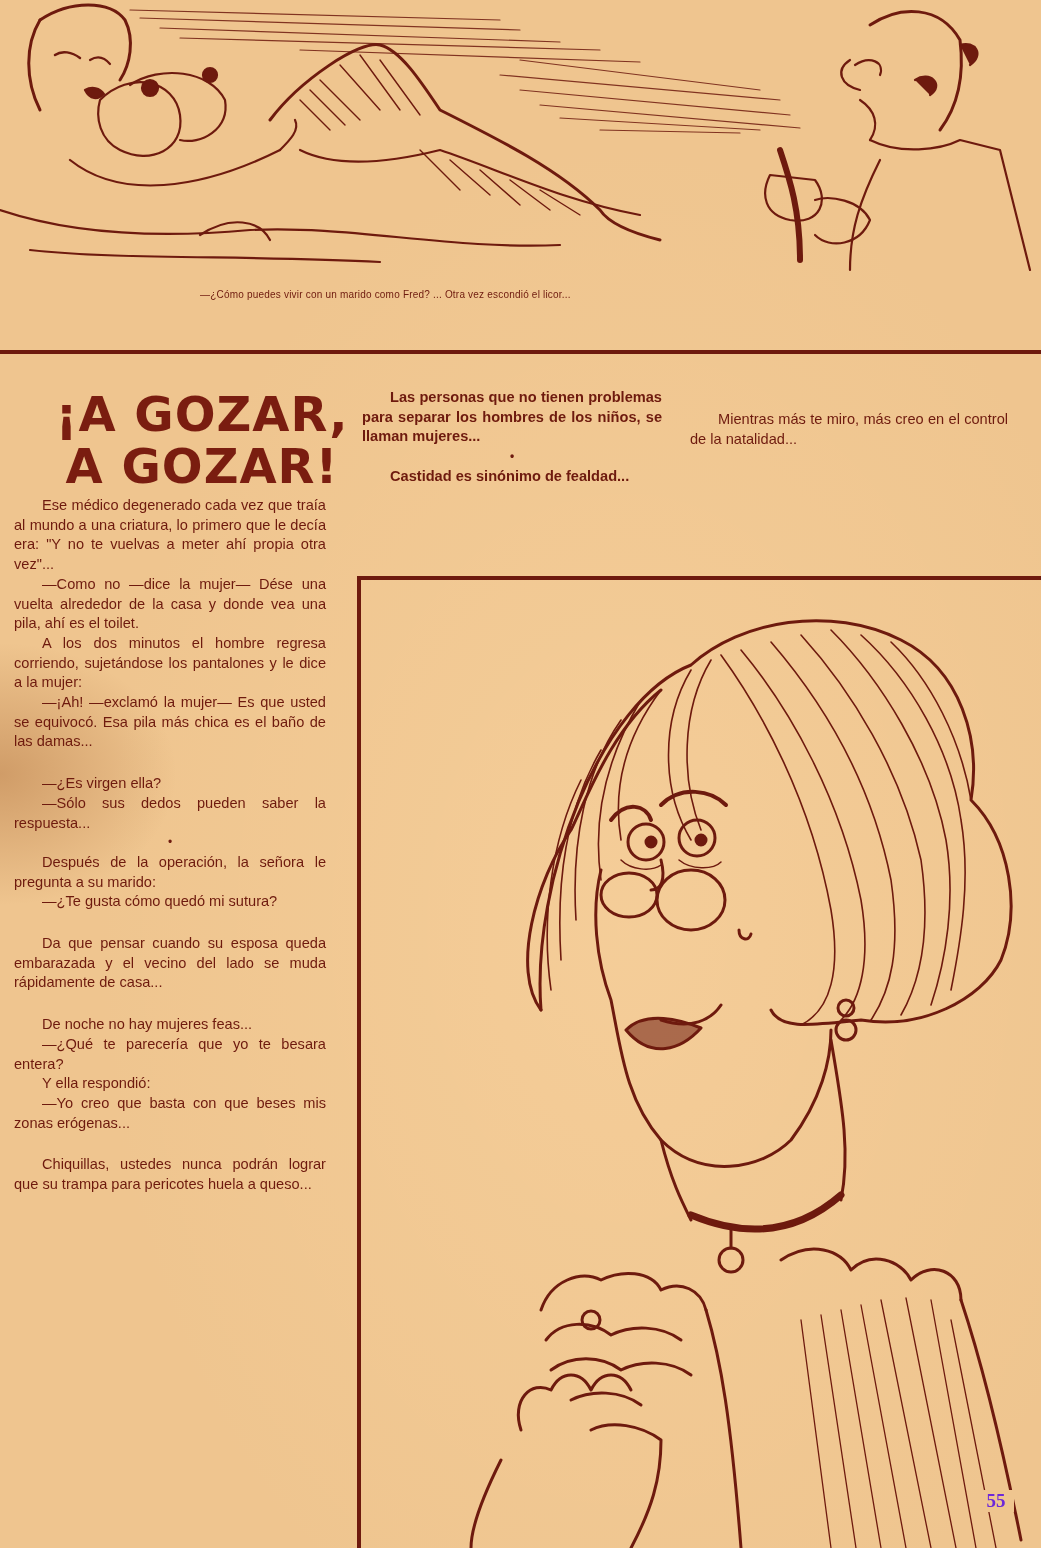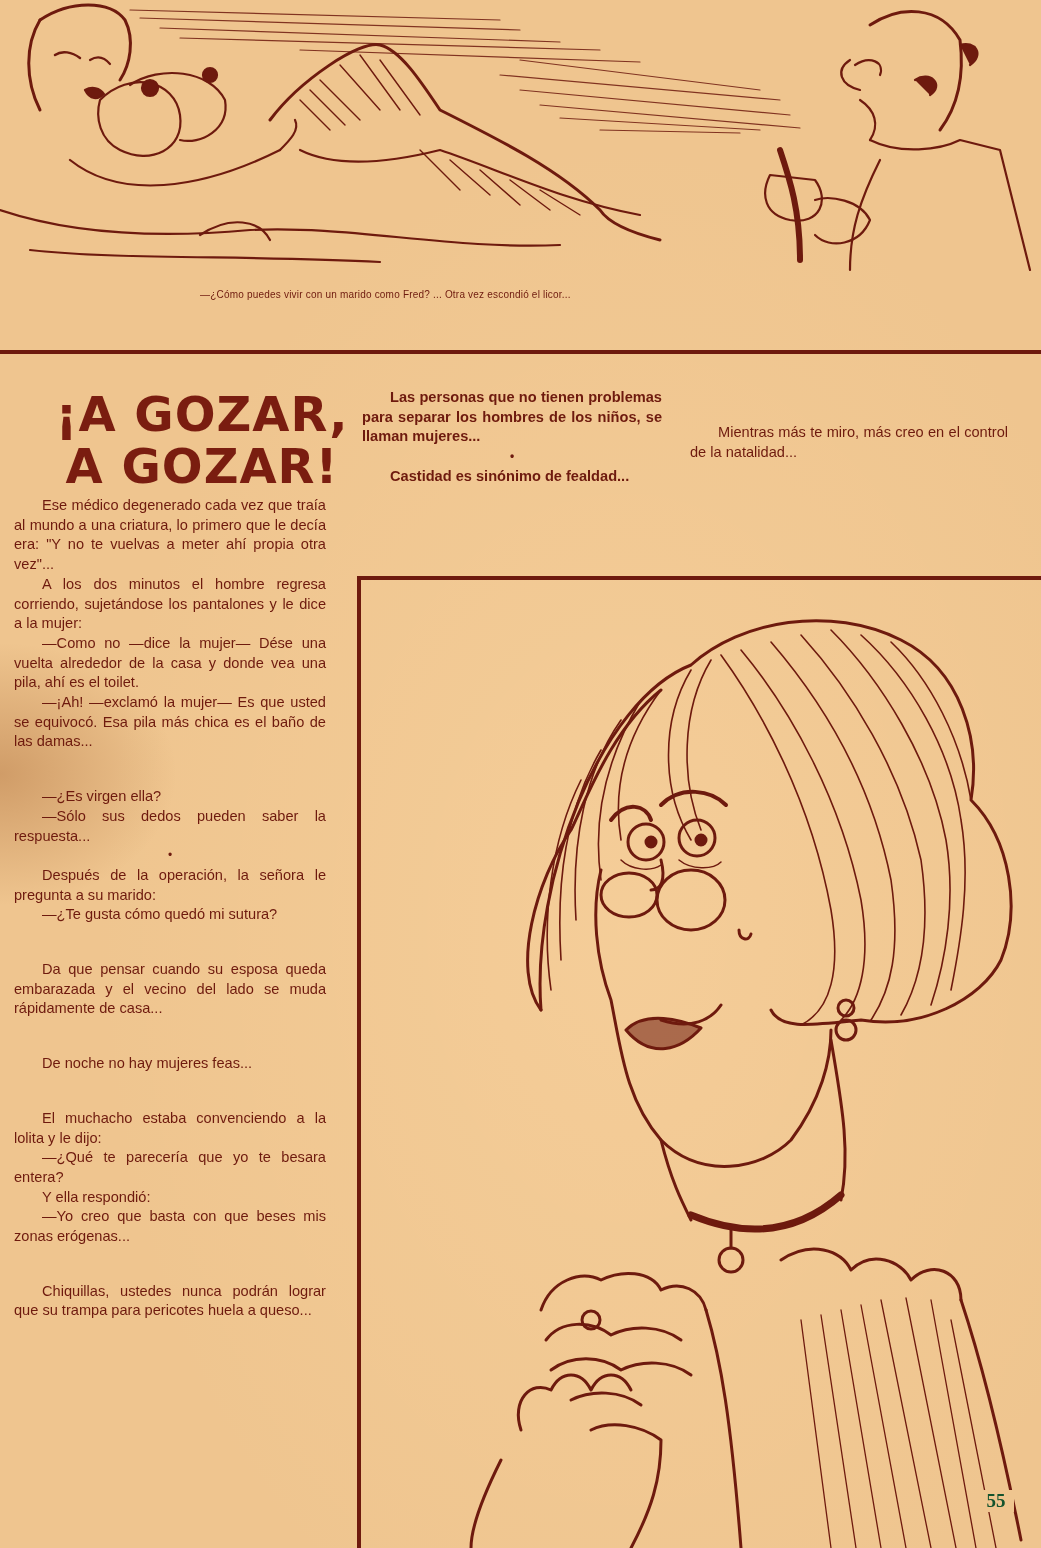--- a/index.html
+++ b/index.html
@@ -27,34 +27,34 @@
     font-family: "DejaVu Sans", sans-serif; font-weight: bold;
     font-size: 48px; line-height: 52px; text-align: center;
     color: #7a1d10; letter-spacing: 1px;
   }
   .title span { display: block; }
   .col {
     position: absolute; font-size: 14.6px; line-height: 19.7px; text-align: justify;
     hyphens: none;
   }
   .col p { margin: 0; text-indent: 28px; }
-  .col p.gap { margin-top: 35px; }
+  .col p.gap { margin-top: 22px; }
   .col .dot { text-align: center; text-indent: 0; height: 19.7px; line-height: 19.7px; font-size: 12px; }
   .col-left { left: 14px; top: 496px; width: 312px; }
   .col-mid { left: 362px; top: 388px; width: 300px; font-weight: bold; }
   .col-right { left: 690px; top: 388px; width: 318px; }
   
   .frame {
     position: absolute; left: 357px; top: 576px; width: 700px; height: 990px;
     border-left: 4px solid #6e1a0e; border-top: 4px solid #6e1a0e; box-sizing: border-box;
   }
   .caricature { position: absolute; left: 361px; top: 580px; width: 680px; height: 968px; }
   .page-num {
     position: absolute; left: 978px; top: 1490px; width: 36px; text-align: center;
-    font-family: "Liberation Serif", serif; font-weight: bold; font-size: 19px; color: #14532d;
+    font-family: "Liberation Serif", serif; font-weight: bold; font-size: 19px; color: #6d28d9;
     background: #efc58f;
   }
 </style>
 </head>
 <body>
 
 <svg class="top-illus" viewBox="0 0 1041 280" xmlns="http://www.w3.org/2000/svg">
   <g fill="none" stroke="#6e1a0e" stroke-width="2.2" stroke-linecap="round" stroke-linejoin="round">
 
     <g stroke-width="1.2" opacity="0.85">
@@ -124,31 +124,30 @@
 
 <div class="rule-h"></div>
 
 <div class="title">
   <span>¡A GOZAR,</span>
   <span>A GOZAR!</span>
 </div>
 
 <div class="col col-left">
   <p>Ese médico degenerado cada vez que traía al mundo a una criatura, lo primero que le decía era: "Y no te vuelvas a meter ahí propia otra vez"...</p>
+  <p>—Como no —dice la mujer— Dése una vuelta alrededor de la casa y donde vea una pila, ahí es el toilet.</p>
   <p>A los dos minutos el hombre regresa corriendo, sujetándose los pantalones y le dice a la mujer:</p>
-  <p>—Como no —dice la mujer— Dése una vuelta alrededor de la casa y donde vea una pila, ahí es el toilet.</p>
   <p>—¡Ah! —exclamó la mujer— Es que usted se equivocó. Esa pila más chica es el baño de las damas...</p>
   <p class="gap">—¿Es virgen ella?</p>
   <p>—Sólo sus dedos pueden saber la respuesta...</p>
   <div class="dot">•</div>
   <p>Después de la operación, la señora le pregunta a su marido:</p>
   <p>—¿Te gusta cómo quedó mi sutura?</p>
   <p class="gap">Da que pensar cuando su esposa queda embarazada y el vecino del lado se muda rápidamente de casa...</p>
   <p class="gap">De noche no hay mujeres feas...</p>
-  <p class="gap">El muchacho estaba convenciendo a la lolita y le dijo:</p>
   <p>—¿Qué te parecería que yo te besara entera?</p>
   <p>Y ella respondió:</p>
   <p>—Yo creo que basta con que beses mis zonas erógenas...</p>
   <p class="gap">Chiquillas, ustedes nunca podrán lograr que su trampa para pericotes huela a queso...</p>
 </div>
 
 <div class="col col-mid">
   <p>Las personas que no tienen problemas para separar los hombres de los niños, se llaman mujeres...</p>
   <div class="dot">•</div>
   <p>Castidad es sinónimo de fealdad...</p>

